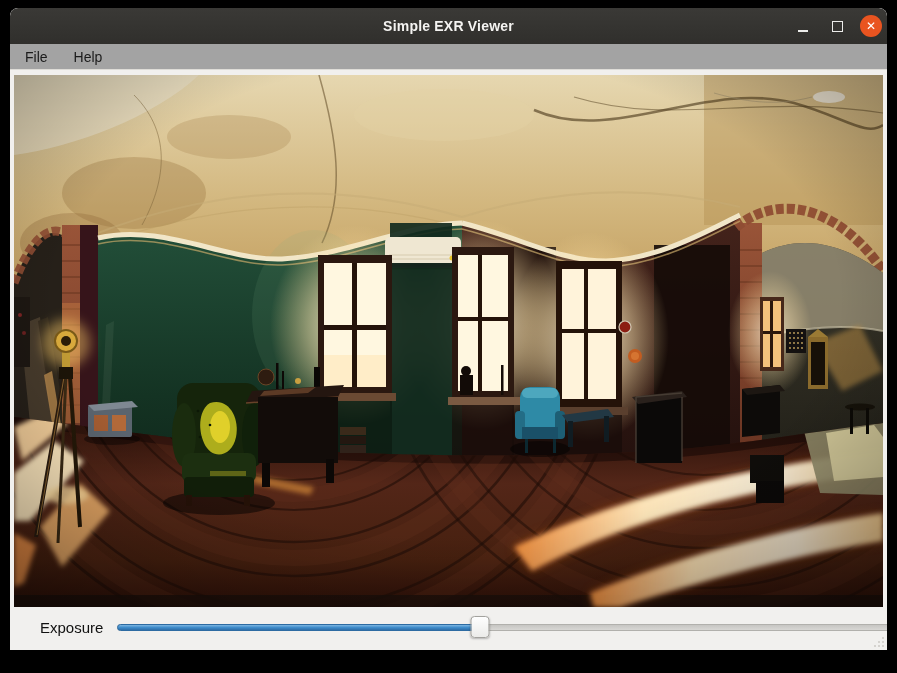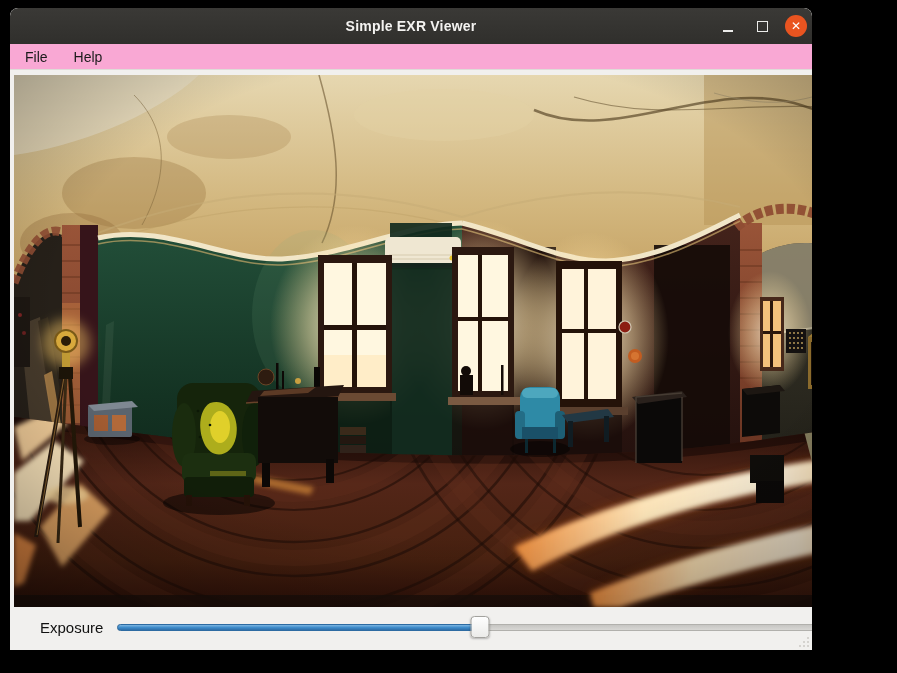--- a/index.html
+++ b/index.html
@@ -1,31 +1,31 @@
 <!DOCTYPE html>
 <html><head>
 <meta charset="utf-8">
 <style>
   html,body{margin:0;padding:0;background:#000;width:897px;height:673px;overflow:hidden;
     font-family:"Liberation Sans",sans-serif;-webkit-font-smoothing:antialiased;}
-  .win{position:absolute;left:10px;top:8px;width:802px;height:642px;background:#f1f0ee;
+  .win{position:absolute;left:10px;top:8px;width:877px;height:642px;background:#f1f0ee;
     border-radius:8px 8px 0 0;overflow:hidden;}
   
   .titlebar{height:36px;background:linear-gradient(#3a3936,#302f2c);border-radius:8px 8px 0 0;
     position:relative;display:flex;align-items:center;justify-content:center;}
   .title{color:#f4f3f1;font-weight:bold;font-size:14px;letter-spacing:.2px;}
   .controls{position:absolute;right:5px;top:0;height:100%;display:flex;align-items:center;gap:12px;}
   .wbtn{background:none;border:none;width:22px;height:22px;display:flex;align-items:center;
     justify-content:center;padding:0;cursor:pointer;}
   .min-glyph{width:10px;height:2px;background:#ececea;display:block;margin-top:9px;}
   .max-glyph{width:9px;height:9px;border:1.5px solid #ececea;display:block;}
   .wbtn.close{background:#e95420;border-radius:50%;color:#fff;font-size:12px;line-height:1;
     width:22px;height:22px;}
   
-  .menubar{height:25px;background:#f9a8d4;border-bottom:1px solid #dedcd7;display:flex;
+  .menubar{height:25px;background:#a3a3a3;border-bottom:1px solid #dedcd7;display:flex;
     align-items:center;padding-left:0;gap:6px;}
   .menu-item{font-size:14px;color:#1b1b1b;padding:2px 5px;margin-left:10px;cursor:default;}
   .menu-item:first-child{margin-left:10px;}
   
   .image-wrap{position:absolute;left:4px;top:67px;width:869px;height:532px;background:#130b08;}
   .image-wrap svg{display:block;width:869px;height:532px;}
   
   .exposure-row{position:absolute;left:20px;top:605px;width:869px;height:28px;display:flex;
     align-items:center;justify-content:center;}
   .exp-label{font-size:15px;color:#111;margin:0 14px 0 10px;}

